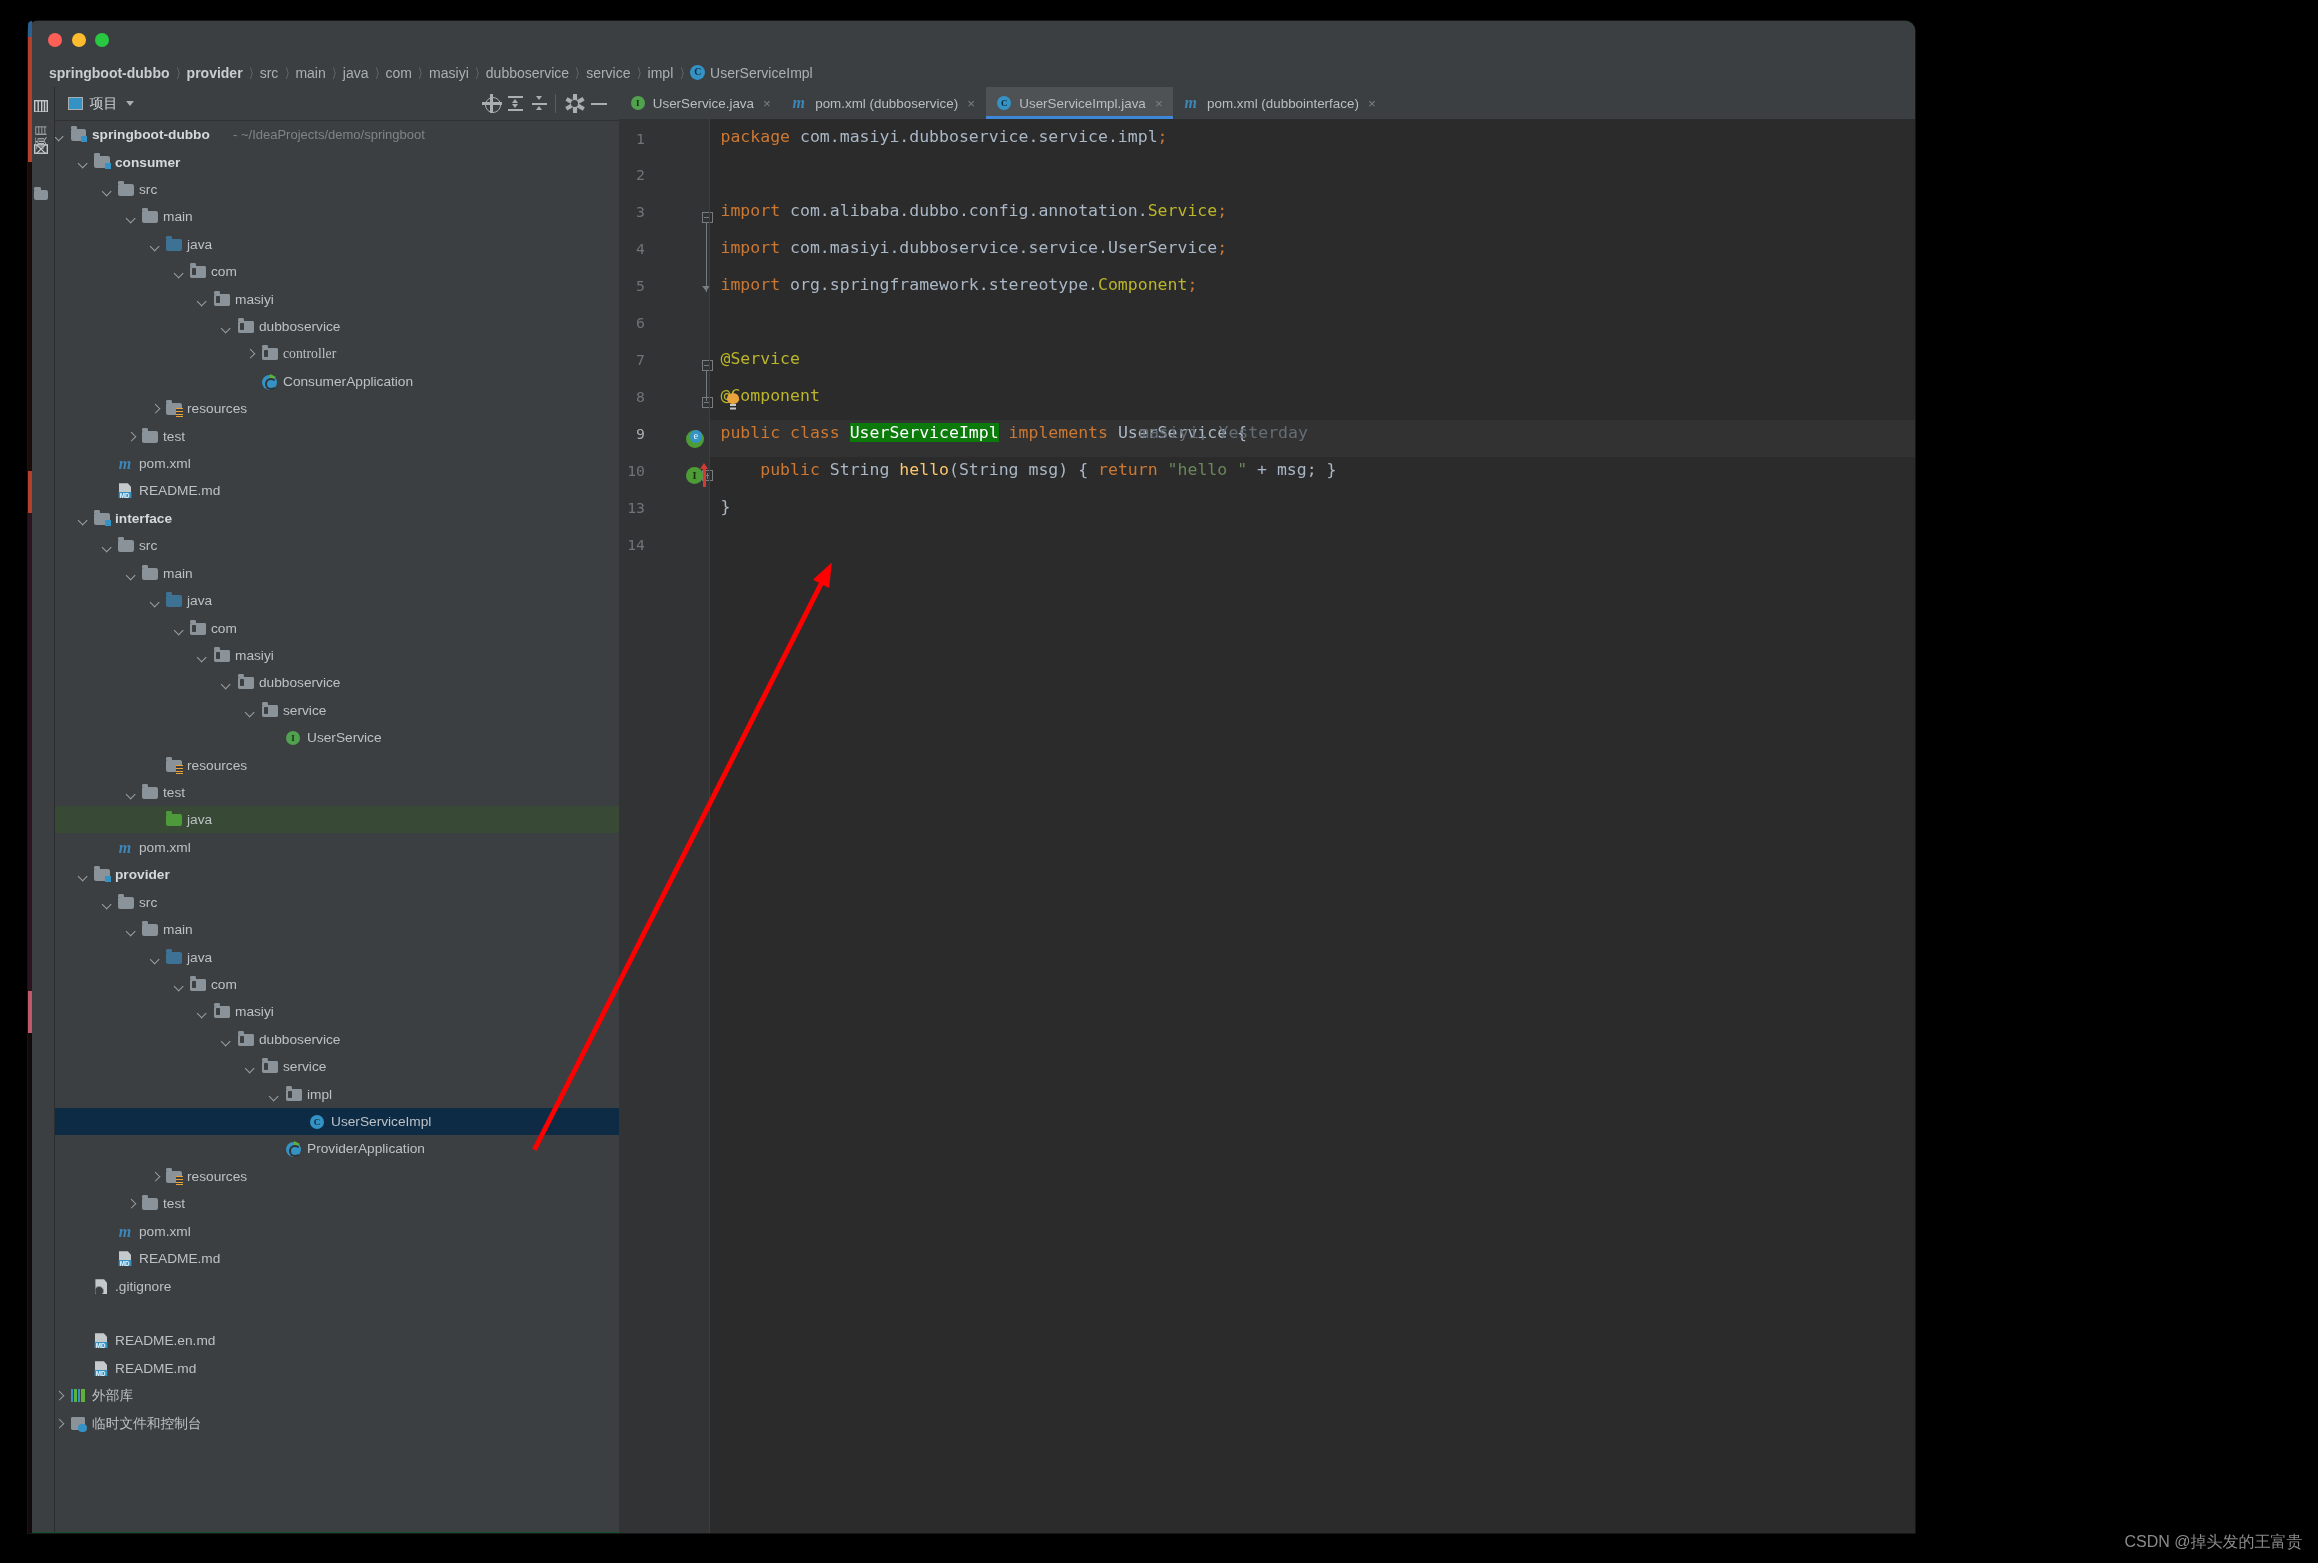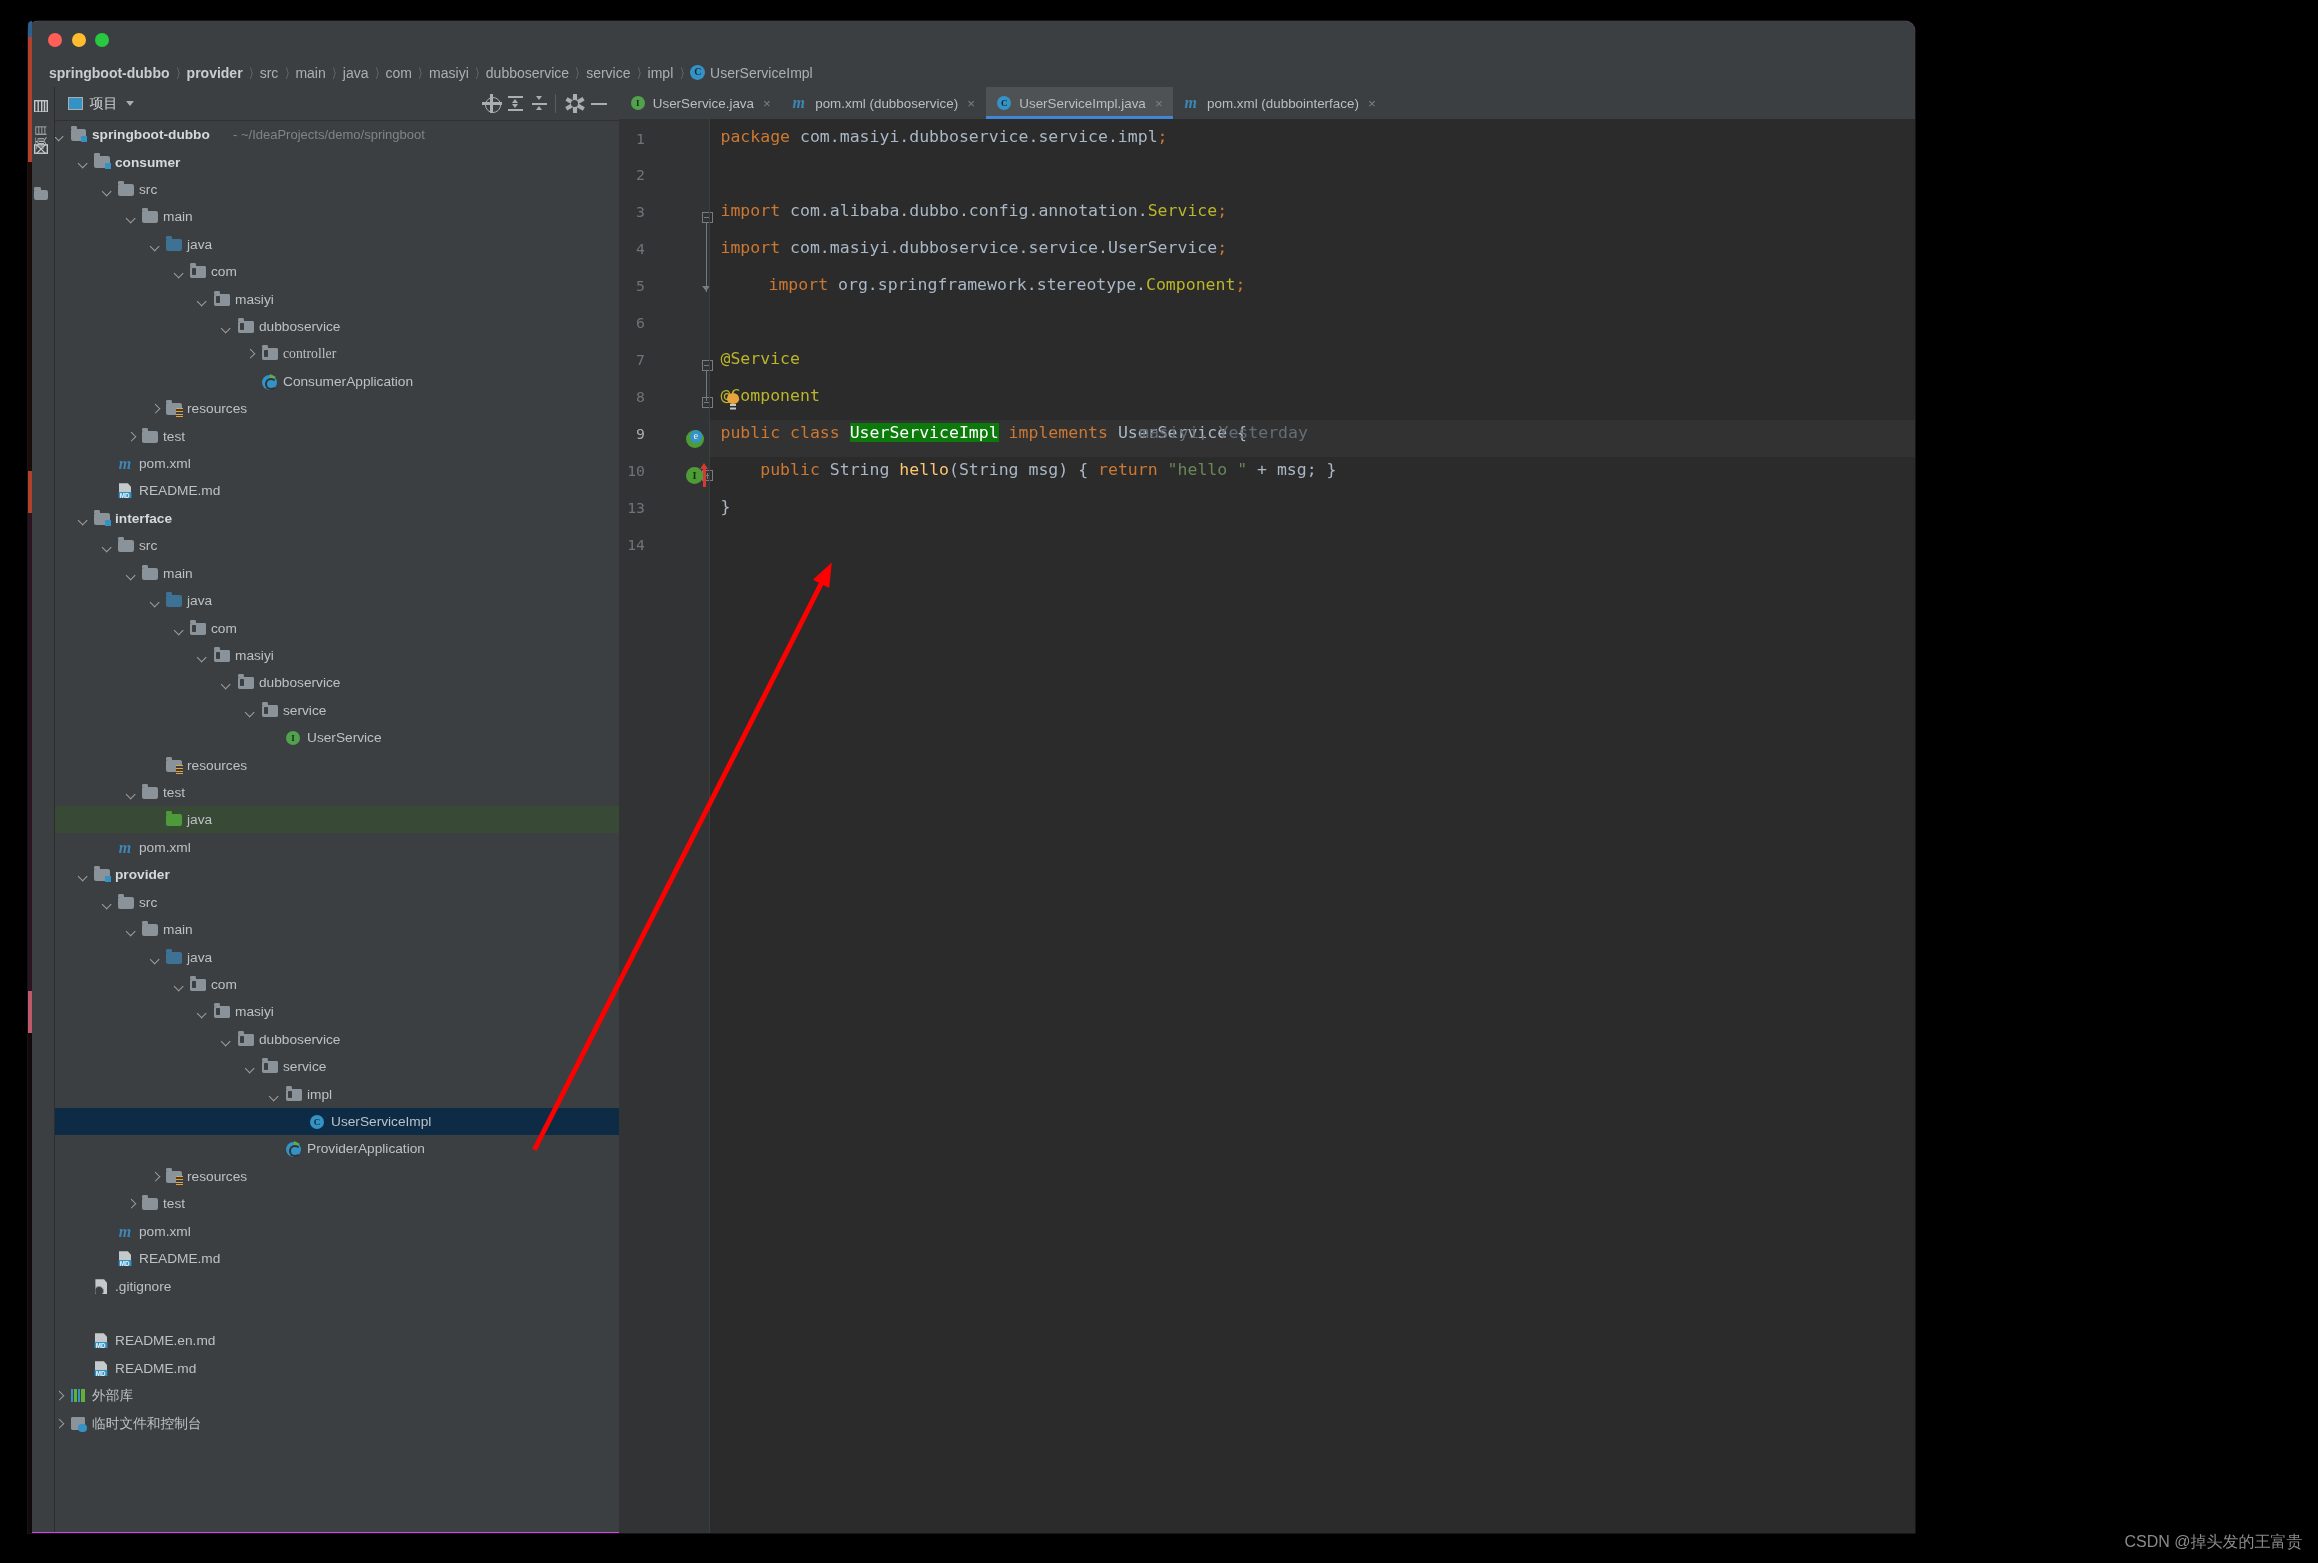--- a/index.html
+++ b/index.html
@@ -8,21 +8,21 @@
     background: #000000;
     font-family: "Liberation Sans", sans-serif;
     overflow: hidden;
   }
 
   
   #window {
     position: absolute;
     left: 28px; top: 21px;
     width: 1887px; height: 1512px;
-    background: #d946ef;
+    background: #14532d;
     border-radius: 9.8px 9.8px 0 0;
     overflow: hidden;
     box-shadow: 0 0 0 0.7px #1d1f20;
   }
   #accent-edge {
     position: absolute; left: 28px; top: 21px;
     width: 4.2px; height: 1512px;
     background: linear-gradient(to bottom,
        #2d5f8f 0px, #2d5f8f 15.5px,
        #b3402a 15.5px, #b3402a 141px,
@@ -1023,21 +1023,21 @@
           <div class="gutter-impl" style="top: 311px;"></div>
           <div class="gutter-ifc" style="top: 348px;">I</div>
           <div class="gutter-uparrow" style="top: 350px;"></div>
         </div>
       <div id="code">
           <div class="line-hl" style="top: 301px;"></div>
           <div class="codeline" style="top: 8.4px;"><span class="c-kw">package </span><span class="c-txt">com.masiyi.dubboservice.service.impl</span><span class="c-kw">;</span></div>
           <div class="codeline" style="top: 45px;"></div>
           <div class="codeline" style="top: 82px; text-align: center;"><span class="c-kw">import </span><span class="c-txt">com.alibaba.dubbo.config.annotation.</span><span class="c-ann">Service</span><span class="c-kw">;</span></div>
           <div class="codeline" style="top: 119px;"><span class="c-kw">import </span><span class="c-txt">com.masiyi.dubboservice.service.UserService</span><span class="c-kw">;</span></div>
-          <div class="codeline" style="top: 156px; margin-left: 48px;"><span class="c-kw">import </span><span class="c-txt">org.springframework.stereotype.</span><span class="c-ann">Component</span><span class="c-kw">;</span></div>
+          <div class="codeline" style="top: 156px;"><span class="c-kw">import </span><span class="c-txt">org.springframework.stereotype.</span><span class="c-ann">Component</span><span class="c-kw">;</span></div>
           <div class="codeline" style="top: 193px;"></div>
           <div class="codeline" style="top: 230px;"><span class="c-ann">@Service</span></div>
           <div class="codeline" style="top: 267px;"><span class="c-ann">@Component</span></div>
           <div class="codeline" style="top: 304px;"><span class="c-kw">public class </span><span class="hl-sym">UserServiceImpl</span><span class="c-kw"> implements </span><span class="c-txt">UserService</span><span class="c-txt"> {</span></div>
           <div class="codeline" style="top: 341px;"><span class="c-kw">    public </span><span class="c-txt">String </span><span class="c-mth">hello</span><span class="c-txt">(</span><span class="c-txt">String </span><span class="c-txt">msg</span><span class="c-txt">) { </span><span class="c-kw">return </span><span class="c-str">"hello "</span><span class="c-txt"> + </span><span class="c-txt">msg</span><span class="c-txt">; }</span></div>
           <div class="codeline" style="top: 378px;"><span class="c-txt">}</span></div>
           <div class="codeline" style="top: 414px;"></div>
           <div class="codeline vcs-ann" style="top: 304px; left: 429px;">masiyi, Yesterday</div>
           <div style="position: absolute; top: 339px; left: 418px; width: 25px; height: 32px; background: rgb(58, 58, 58); z-index: -1;"></div>
           <div style="position: absolute; top: 339px; left: 724px; width: 25px; height: 32px; background: rgb(58, 58, 58); z-index: -1;"></div>

